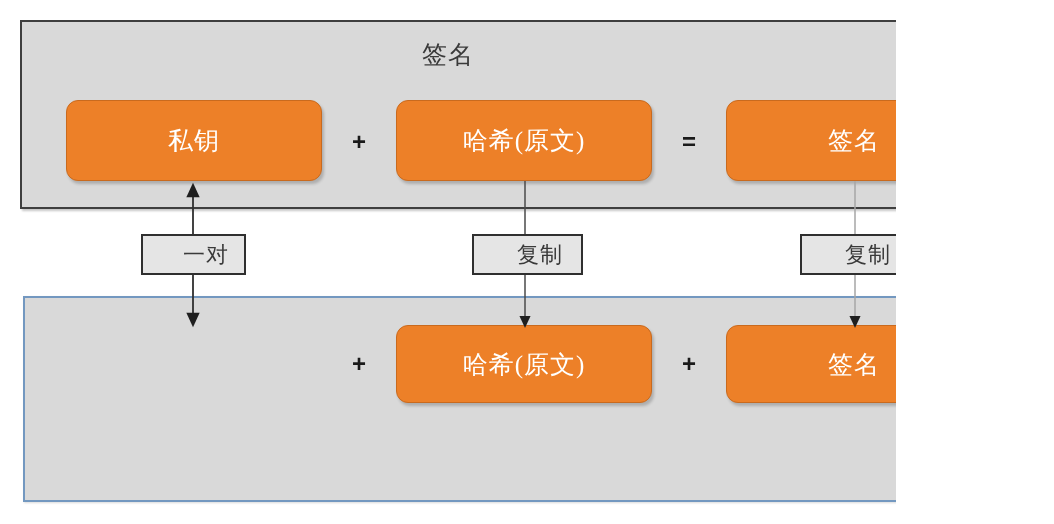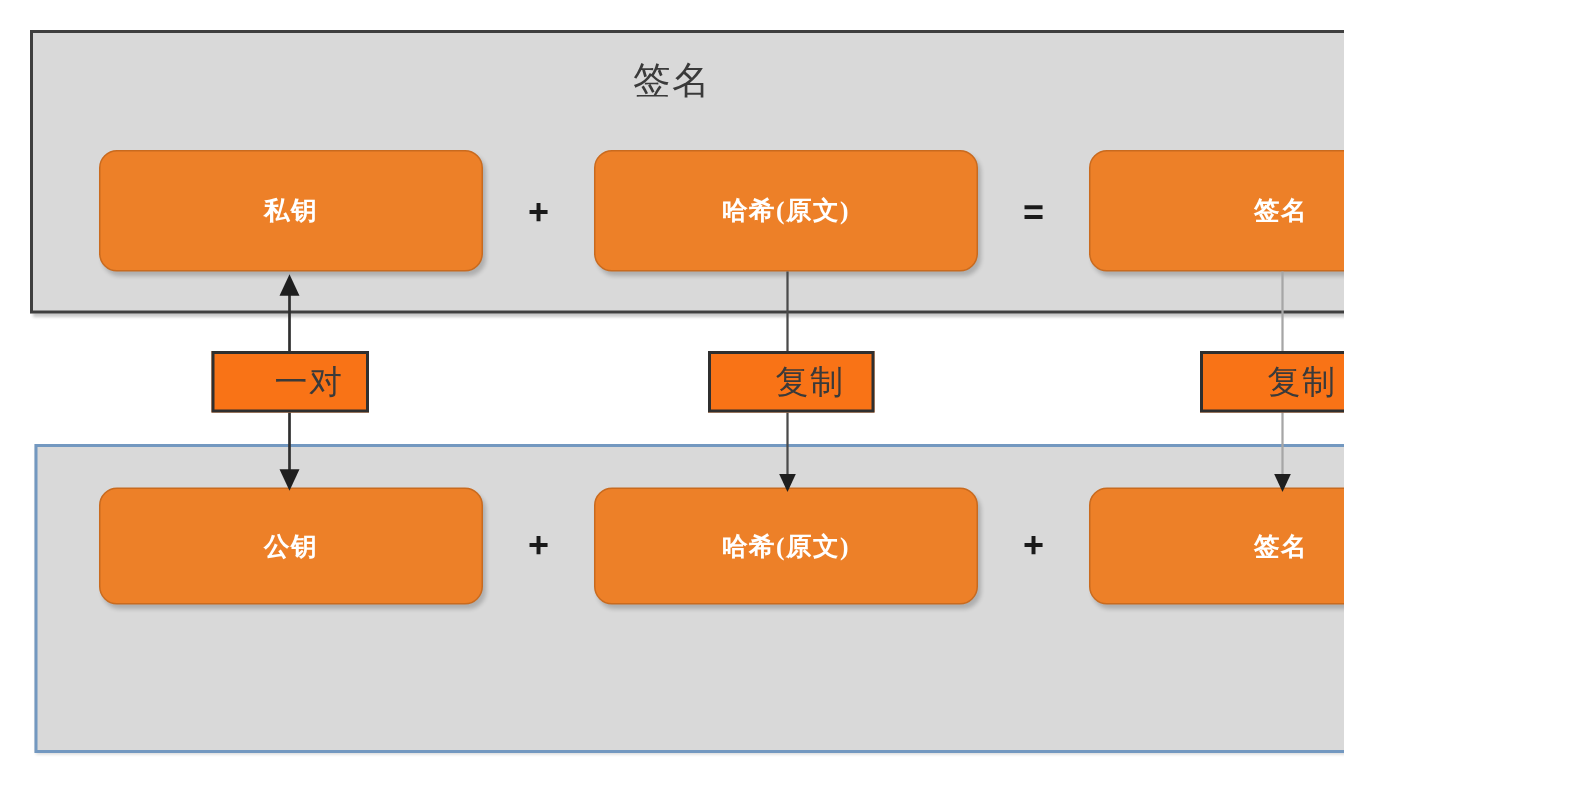--- a/index.html
+++ b/index.html
@@ -55,27 +55,26 @@
   .title-verify{ top: 434px; }
 
   
   .obox {
     position: absolute;
     box-sizing: border-box;
     background: #ed8028;
     border: 1px solid #c96a1e;
     border-radius: 12px;
     color: #ffffff;
-    font-size: 17px;
+    font-size: 25px;
     display: flex;
     align-items: center;
     justify-content: center;
     letter-spacing: 1px;
     box-shadow: 2px 3px 3px rgba(0,0,0,0.20);
-    font-weight: bold;
   }
 
   
   #box-private { left: 66px;  top: 100px; width: 256px; height: 81px; }
   #box-hash-1  { left: 396px; top: 100px; width: 256px; height: 81px; }
   #box-sign-1  { left: 726px; top: 100px; width: 256px; height: 81px; }
   
   #box-public  { left: 66px;  top: 325px; width: 256px; height: 78px; }
   #box-hash-2  { left: 396px; top: 325px; width: 256px; height: 78px; }
   #box-sign-2  { left: 726px; top: 325px; width: 256px; height: 78px; }
@@ -93,21 +92,21 @@
   }
   #op-plus-top   { left: 344px; top: 130px; }
   #op-eq-top     { left: 674px; top: 130px; }
   #op-plus-bot-1 { left: 344px; top: 352px; }
   #op-plus-bot-2 { left: 674px; top: 352px; }
 
   
   .conn-label {
     position: absolute;
     box-sizing: border-box;
-    background: #f97316;
+    background: #e5e5e5;
     border: 2px solid #2f2f2f;
     font-size: 22px;
     color: #3a3a3a;
     display: flex;
     align-items: center;
     justify-content: center;
     letter-spacing: 1px;
     z-index: 5;
     padding-left: 25px;
   }
@@ -163,21 +162,20 @@
       <line x1="855" y1="275" x2="855" y2="322" stroke="#a6a6a6" stroke-width="1.5" marker-end="url(#ah-gray)"></line>
     </g>
   </svg>
 
   <div class="obox" id="box-private">私钥</div>
   <div class="op" id="op-plus-top">+</div>
   <div class="obox" id="box-hash-1">哈希(原文)</div>
   <div class="op" id="op-eq-top">=</div>
   <div class="obox" id="box-sign-1">签名</div>
 
-  <div class="obox" id="box-public">公钥</div>
   <div class="op" id="op-plus-bot-1">+</div>
   <div class="obox" id="box-hash-2">哈希(原文)</div>
   <div class="op" id="op-plus-bot-2">+</div>
   <div class="obox" id="box-sign-2">签名</div>
 
   <div class="conn-label" id="label-pair">一对</div>
   <div class="conn-label" id="label-copy-1">复制</div>
   <div class="conn-label" id="label-copy-2">复制</div>
 
 </div>

